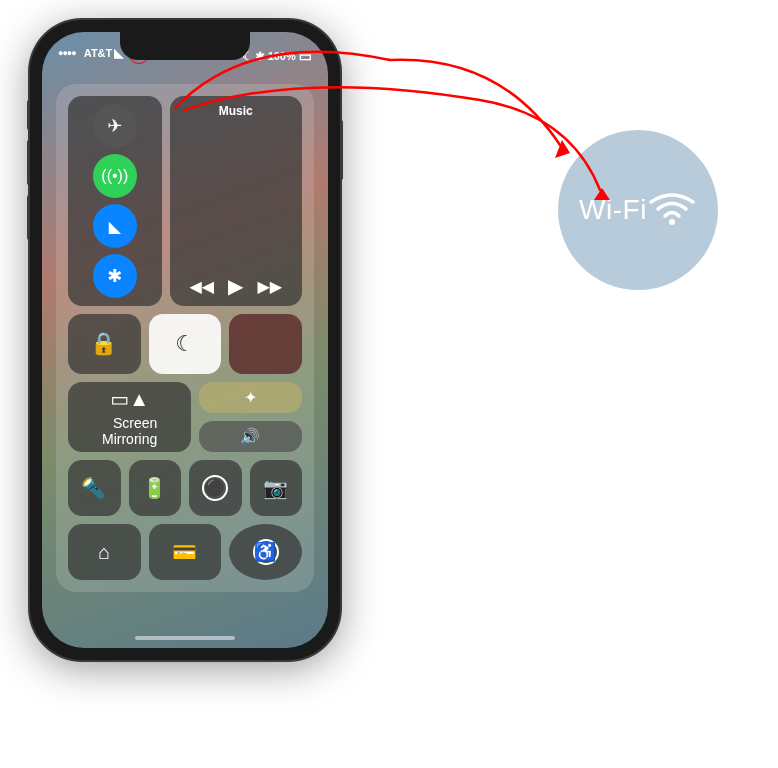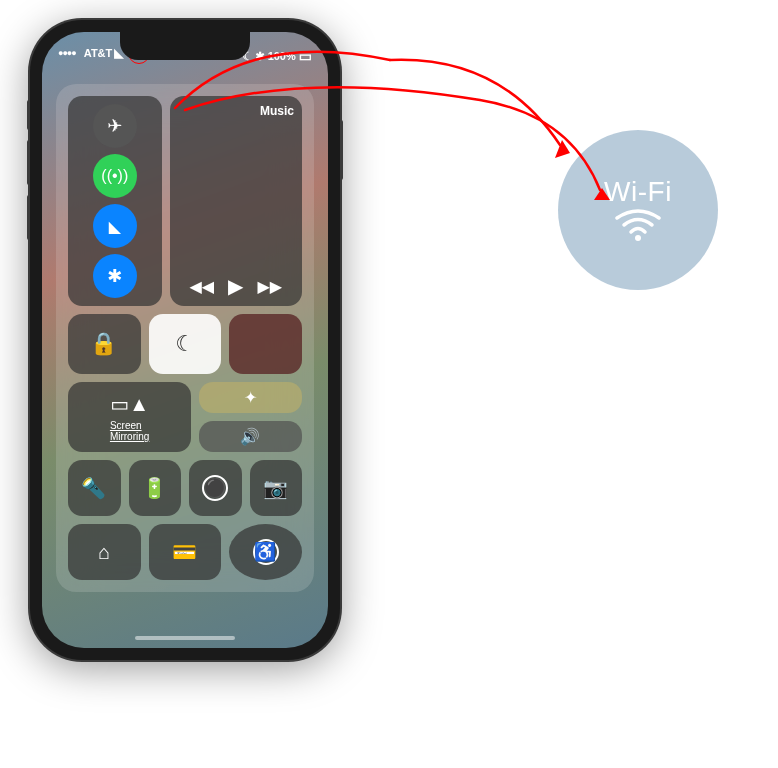--- a/index.html
+++ b/index.html
@@ -146,21 +146,21 @@
       padding: 8px;
       display: flex;
       flex-direction: column;
       justify-content: space-between;
     }
 
     .music-title {
       color: white;
       font-size: 12px;
       font-weight: 600;
-      text-align: right;
+      text-align: center;
     }
 
     .music-controls {
       display: flex;
       justify-content: center;
       align-items: center;
       gap: 14px;
       color: white;
       font-size: 16px;
       margin-top: 8px;
@@ -210,21 +210,21 @@
       display: flex;
       flex-direction: column;
       align-items: center;
       justify-content: center;
       color: white;
       cursor: pointer;
       gap: 4px;
     }
 
     .screen-mirror-btn .icon { font-size: 20px; }
-    .screen-mirror-btn .label { font-size: 10px; text-align: left; text-decoration: underline; }
+    .screen-mirror-btn .label { font-size: 14px; text-align: right; }
 
     .sliders-col {
       flex: 1;
       display: flex;
       flex-direction: column;
       gap: 8px;
     }
 
     .slider-btn {
       flex: 1;
@@ -327,21 +327,20 @@
     
     .wifi-annotation-circle {
       position: absolute;
       right: 60px;
       top: 130px;
       width: 160px;
       height: 160px;
       border-radius: 50%;
       background: rgba(160, 185, 205, 0.75);
       display: flex;
-      flex-direction: column;
       align-items: center;
       justify-content: center;
       color: white;
       z-index: 20;
     }
 
     .wifi-annotation-text {
       font-size: 28px;
       font-weight: 400;
       letter-spacing: 0.5px;

